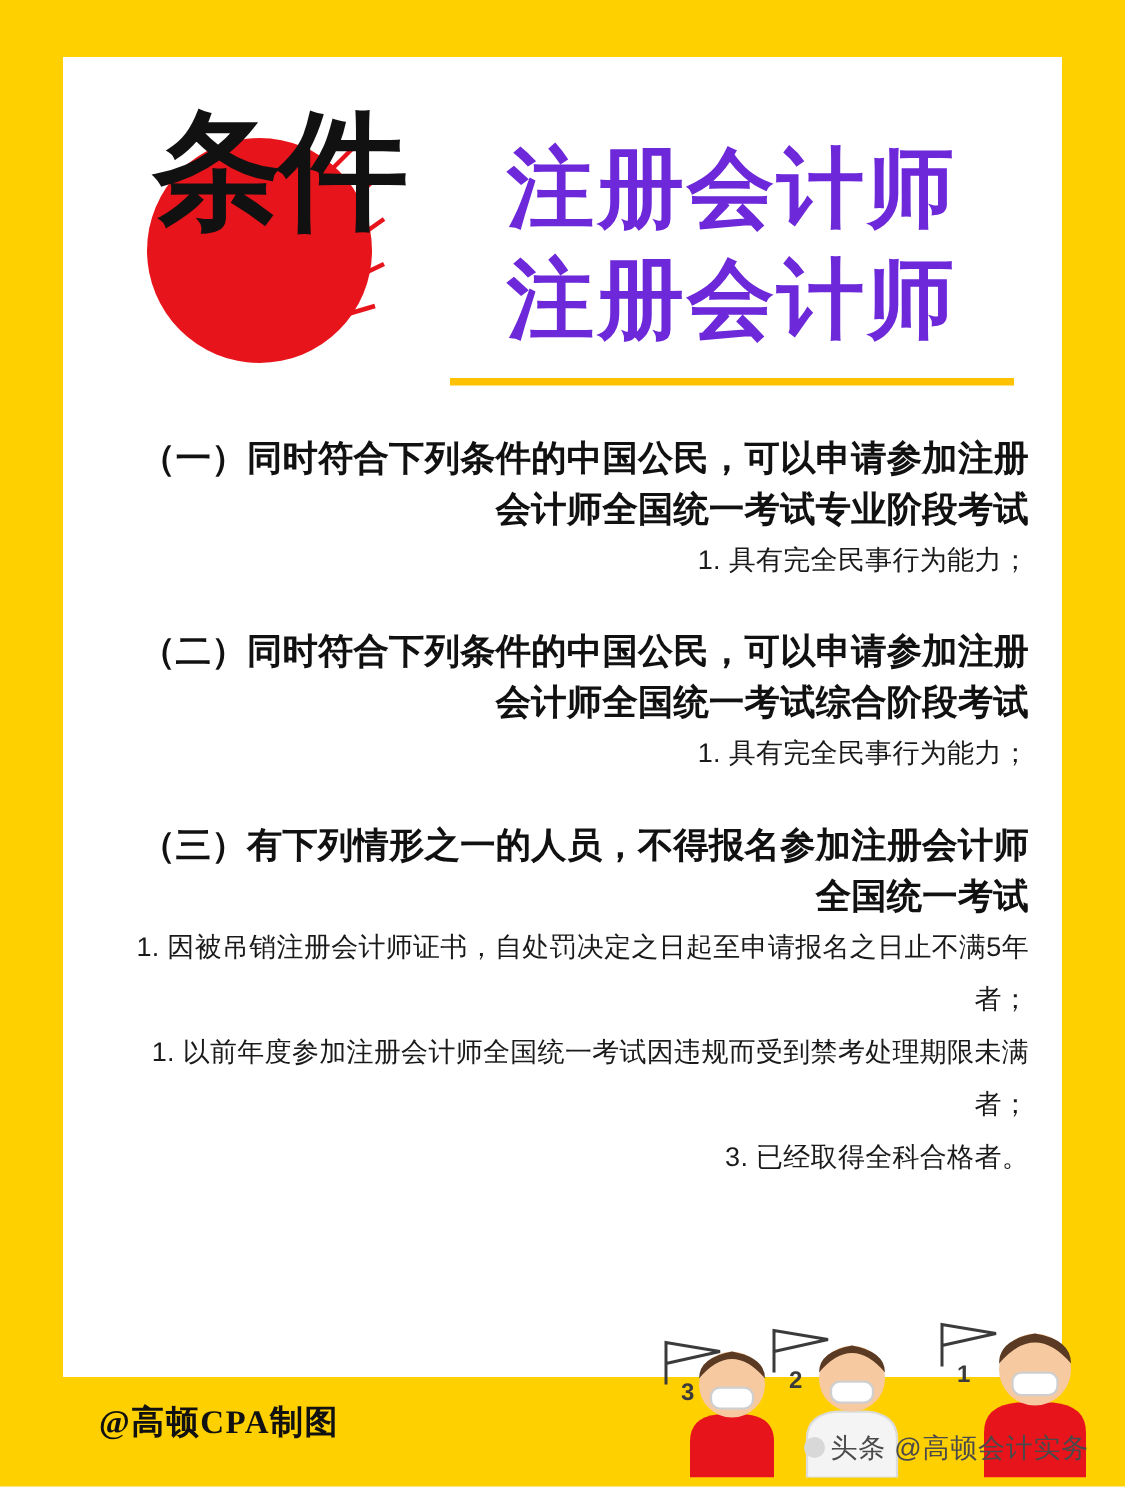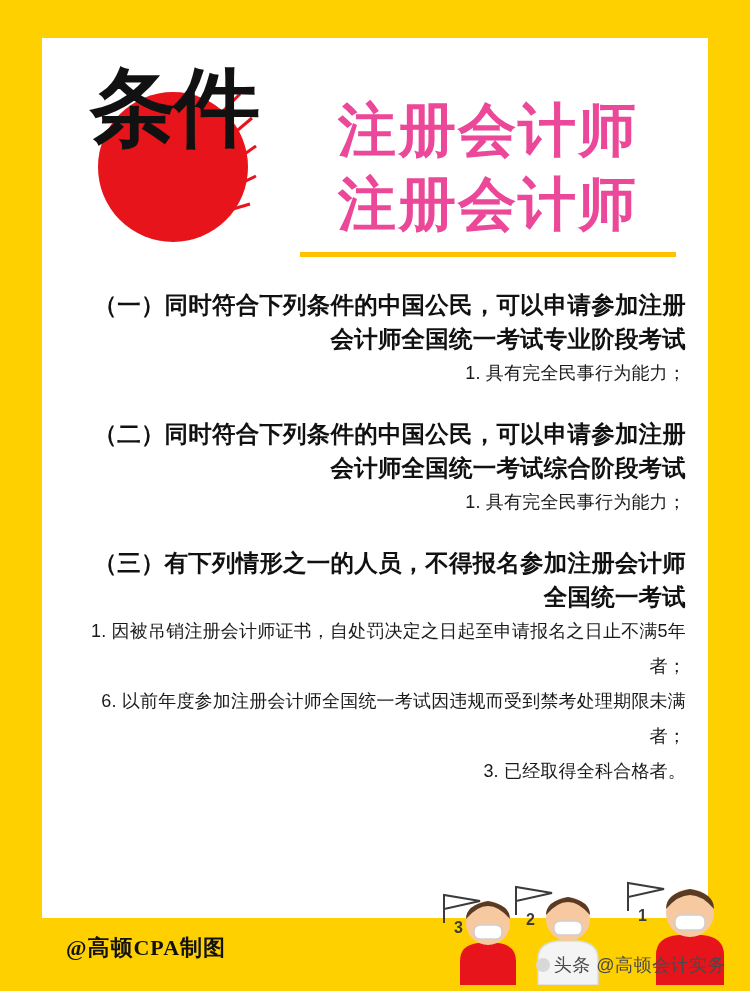--- a/index.html
+++ b/index.html
@@ -46,43 +46,43 @@
   }
   .stamp-rays {
     position: absolute;
     left: 0;
     top: 18px;
     width: 168px;
     height: 168px;
   }
   .stamp-text {
     position: absolute;
-    left: 0;
+    left: 12px;
     top: 0;
     width: 168px;
     height: 196px;
     color: #111111;
-    font-family: Liberation Mono, monospace;
+    font-family: Liberation Sans, sans-serif;
     font-weight: bold;
     font-size: 86px;
     line-height: 96px;
     letter-spacing: -2px;
     text-align: center;
     z-index: 3;
   }
   .title-block {
     position: absolute;
     left: 240px;
     top: 56px;
     width: 412px;
     text-align: center;
   }
   .title-line {
-    color: #ec4899;
-    font-family: Liberation Serif, serif;
+    color: #6d28d9;
+    font-family: Liberation Mono, monospace;
     font-weight: bold;
     font-size: 58px;
     line-height: 74px;
     letter-spacing: 2px;
     white-space: nowrap;
   }
   .title-rule {
     margin: 10px auto 0 auto;
     width: 376px;
     height: 5px;
@@ -190,21 +190,21 @@
     </div>
 
     <div class="section">
       <div class="sec-head">（二）同时符合下列条件的中国公民，可以申请参加注册会计师全国统一考试综合阶段考试</div>
       <div class="sec-item">1. 具有完全民事行为能力；</div>
     </div>
 
     <div class="section">
       <div class="sec-head">（三）有下列情形之一的人员，不得报名参加注册会计师全国统一考试</div>
       <div class="sec-item">1. 因被吊销注册会计师证书，自处罚决定之日起至申请报名之日止不满5年者；</div>
-      <div class="sec-item">6. 以前年度参加注册会计师全国统一考试因违规而受到禁考处理期限未满者；</div>
+      <div class="sec-item">1. 以前年度参加注册会计师全国统一考试因违规而受到禁考处理期限未满者；</div>
       <div class="sec-item">3. 已经取得全科合格者。</div>
     </div>
 
   </div>
 
 </div>
 
 <div class="credit">@高顿CPA制图</div>
 
 <div class="mascots">

